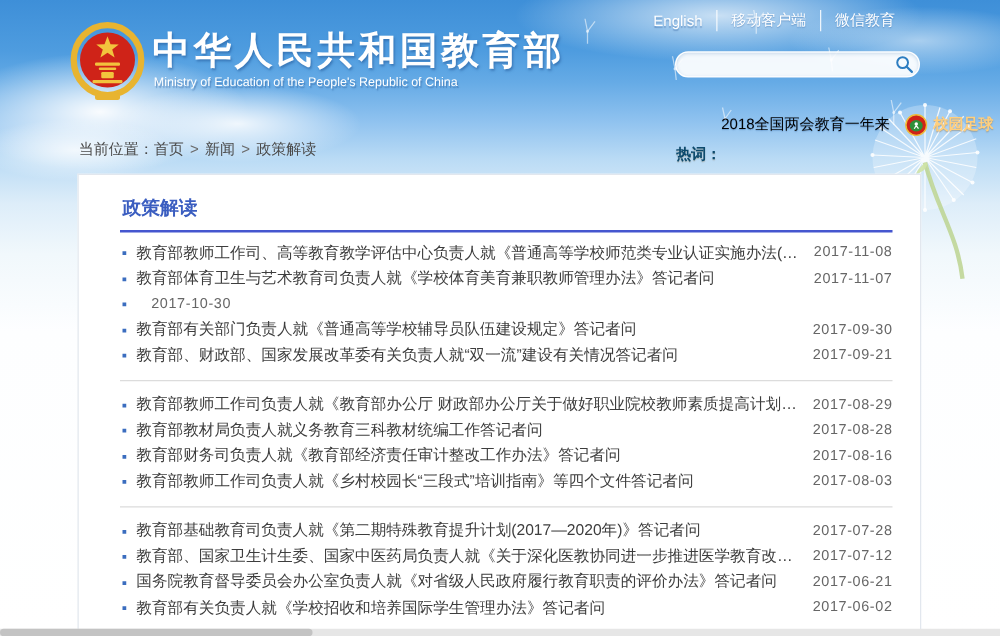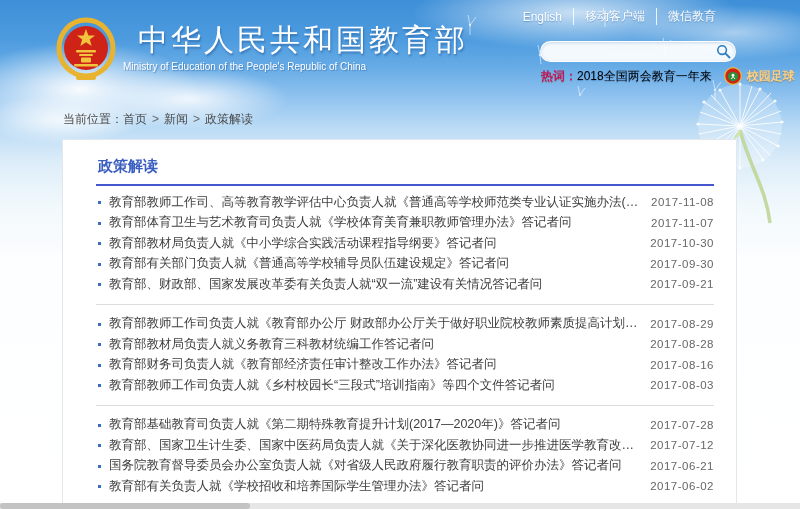--- a/index.html
+++ b/index.html
@@ -15,36 +15,36 @@
   .cloud.c1 { left:-40px; top:42px; width:240px; height:95px; }
   .cloud.c2 { left:90px;  top:68px; width:200px; height:62px; opacity:.9; }
   .cloud.c3 { left:410px; top:-25px; width:330px; height:75px; opacity:.75; }
   .cloud.c4 { left:630px; top:5px;  width:210px; height:55px; opacity:.55; }
   .cloud.c5 { left:-20px; top:95px; width:160px; height:50px; opacity:.8; }
   .dandelion { position:absolute; right:-8px; top:38px; pointer-events:none; }
   .seeds { position:absolute; left:430px; top:0; pointer-events:none; }
 
   
   .emblem { position:absolute; left:56px; top:17px; width:60px; height:66px; }
-  .site-title { position:absolute; left:138px; top:20px; font-size:30px; font-weight:normal;
+  .site-title { position:absolute; left:122px; top:20px; font-size:30px; font-weight:bold;
     color:#fff; letter-spacing:3px; text-shadow:1px 2px 2px rgba(35,85,150,.55); white-space:nowrap; }
   .site-subtitle { position:absolute; left:123px; top:61px; font-size:10px; color:#fff;
     text-shadow:1px 1px 1px rgba(35,85,150,.5); white-space:nowrap; }
   .top-nav { position:absolute; top:8px; right:73px; font-size:12px; color:#fff; display:flex; align-items:center; }
   .top-nav a { color:#fff; text-decoration:none; padding:0 11px; cursor:pointer; white-space:nowrap;
     text-shadow:0 1px 1px rgba(35,85,150,.4); }
   .top-nav a + a { border-left:1px solid rgba(255,255,255,.85); }
   .search-box { position:absolute; left:540px; top:41px; width:196px; height:21px;
     background:rgba(255,255,255,.93); border:1px solid rgba(255,255,255,.95); border-radius:11px;
     box-shadow:inset 0 1px 3px rgba(90,140,190,.3); display:flex; align-items:center; }
   .search-input { flex:1; height:17px; border:none; background:transparent; outline:none;
     padding:0 10px; font-size:12px; color:#333; }
   .search-icon { width:15px; height:15px; margin-right:6px; flex:none; cursor:pointer; }
   .hotwords { position:absolute; left:541px; top:67px; display:flex; align-items:center; font-size:12px; }
-  .hotwords-label { color:#be185d; font-weight:bold; text-shadow:0 1px 1px rgba(120,70,0,.3); }
+  .hotwords-label { color:#0c4a6e; font-weight:bold; text-shadow:0 1px 1px rgba(120,70,0,.3);margin-top:48px; }
   .hotword-link { color:#000000; text-decoration:none; margin-left:0; cursor:pointer; white-space:nowrap;
     text-shadow:0 1px 1px rgba(35,85,150,.4); }
   .football-badge { width:18px; height:18px; margin-left:12px; flex:none; cursor:pointer; }
   .football-label { color:#ffcf7e; font-weight:bold; margin-left:5px; cursor:pointer; white-space:nowrap;
     text-shadow:0 1px 1px rgba(120,70,0,.35); }
 
   
   .breadcrumb { position:absolute; left:63px; top:111px; font-size:12px; color:#4a4a4a; }
   .breadcrumb a { color:#4a4a4a; text-decoration:none; cursor:pointer; }
   .breadcrumb .sep { margin:0 5px; color:#6a6a6a; }
@@ -173,21 +173,20 @@
           <a class="title">教育部教师工作司、高等教育教学评估中心负责人就《普通高等学校师范类专业认证实施办法(暂行)》答记者问</a>
           <span class="date">2017-11-08</span>
         </li>
         <li class="news-row">
           <span class="bullet"></span>
           <a class="title">教育部体育卫生与艺术教育司负责人就《学校体育美育兼职教师管理办法》答记者问</a>
           <span class="date">2017-11-07</span>
         </li>
         <li class="news-row">
           <span class="bullet"></span>
-          <a class="title">教育部教材局负责人就《中小学综合实践活动课程指导纲要》答记者问</a>
           <span class="date">2017-10-30</span>
         </li>
         <li class="news-row">
           <span class="bullet"></span>
           <a class="title">教育部有关部门负责人就《普通高等学校辅导员队伍建设规定》答记者问</a>
           <span class="date">2017-09-30</span>
         </li>
         <li class="news-row">
           <span class="bullet"></span>
           <a class="title">教育部、财政部、国家发展改革委有关负责人就“双一流”建设有关情况答记者问</a>

